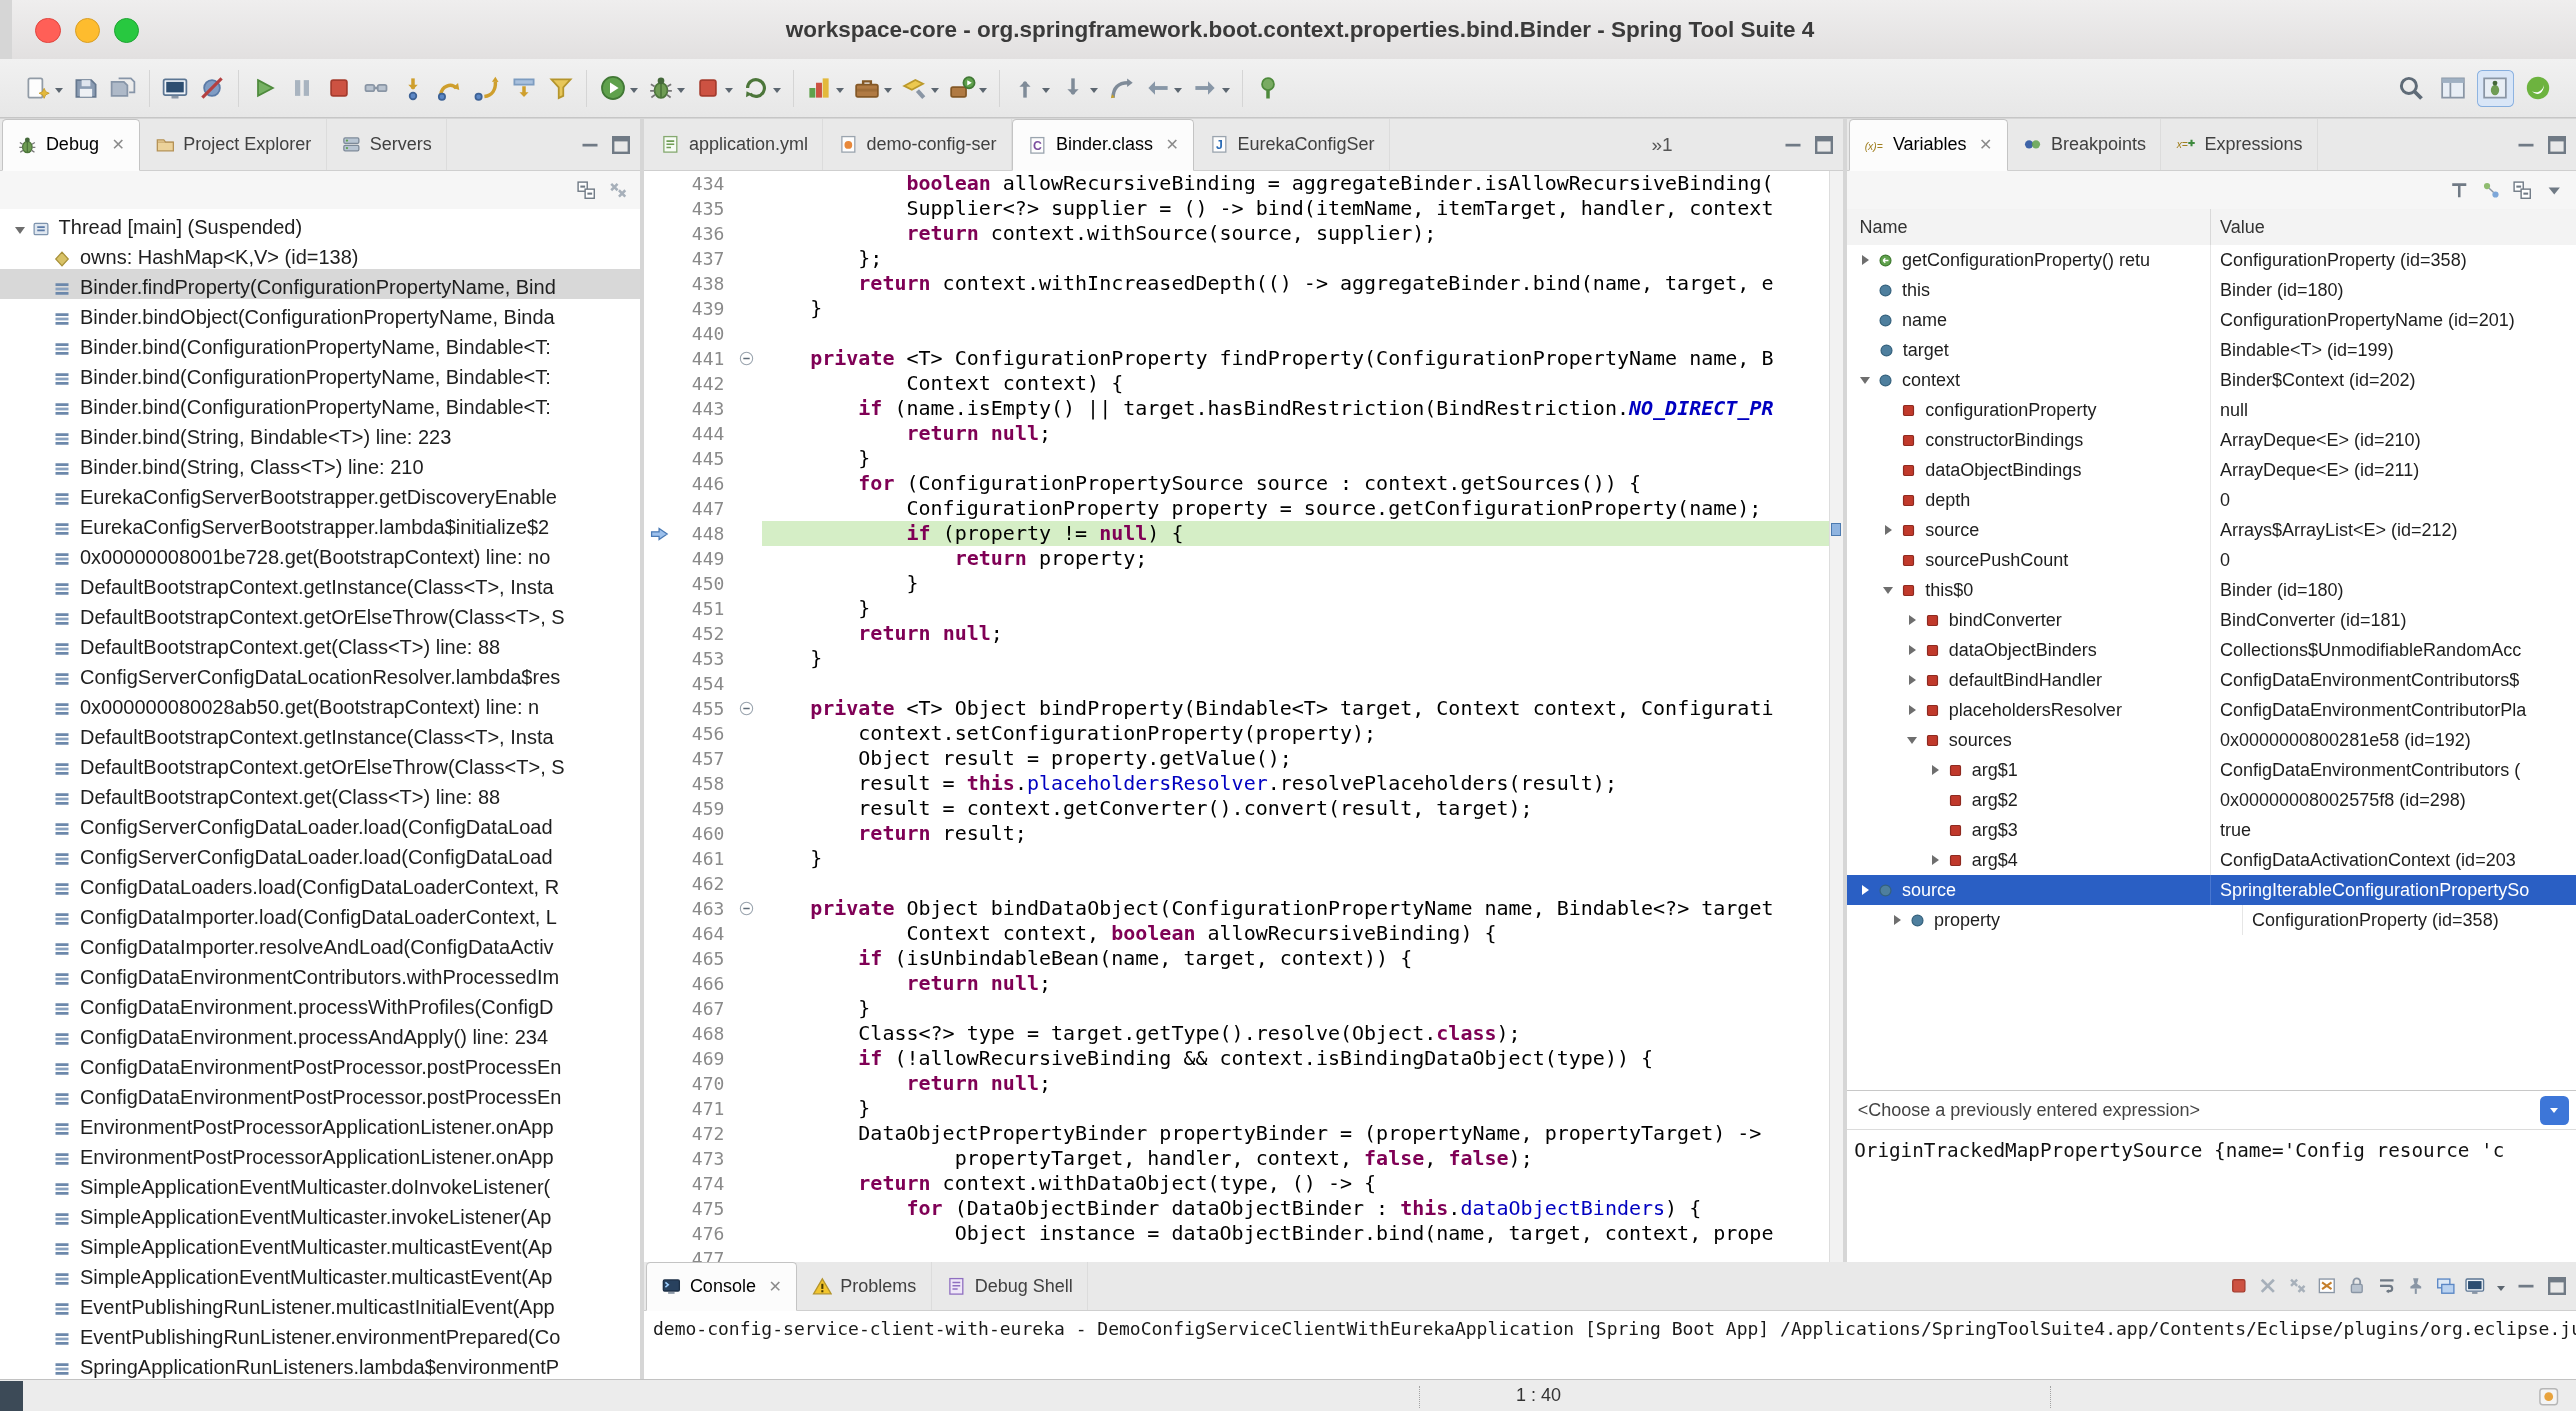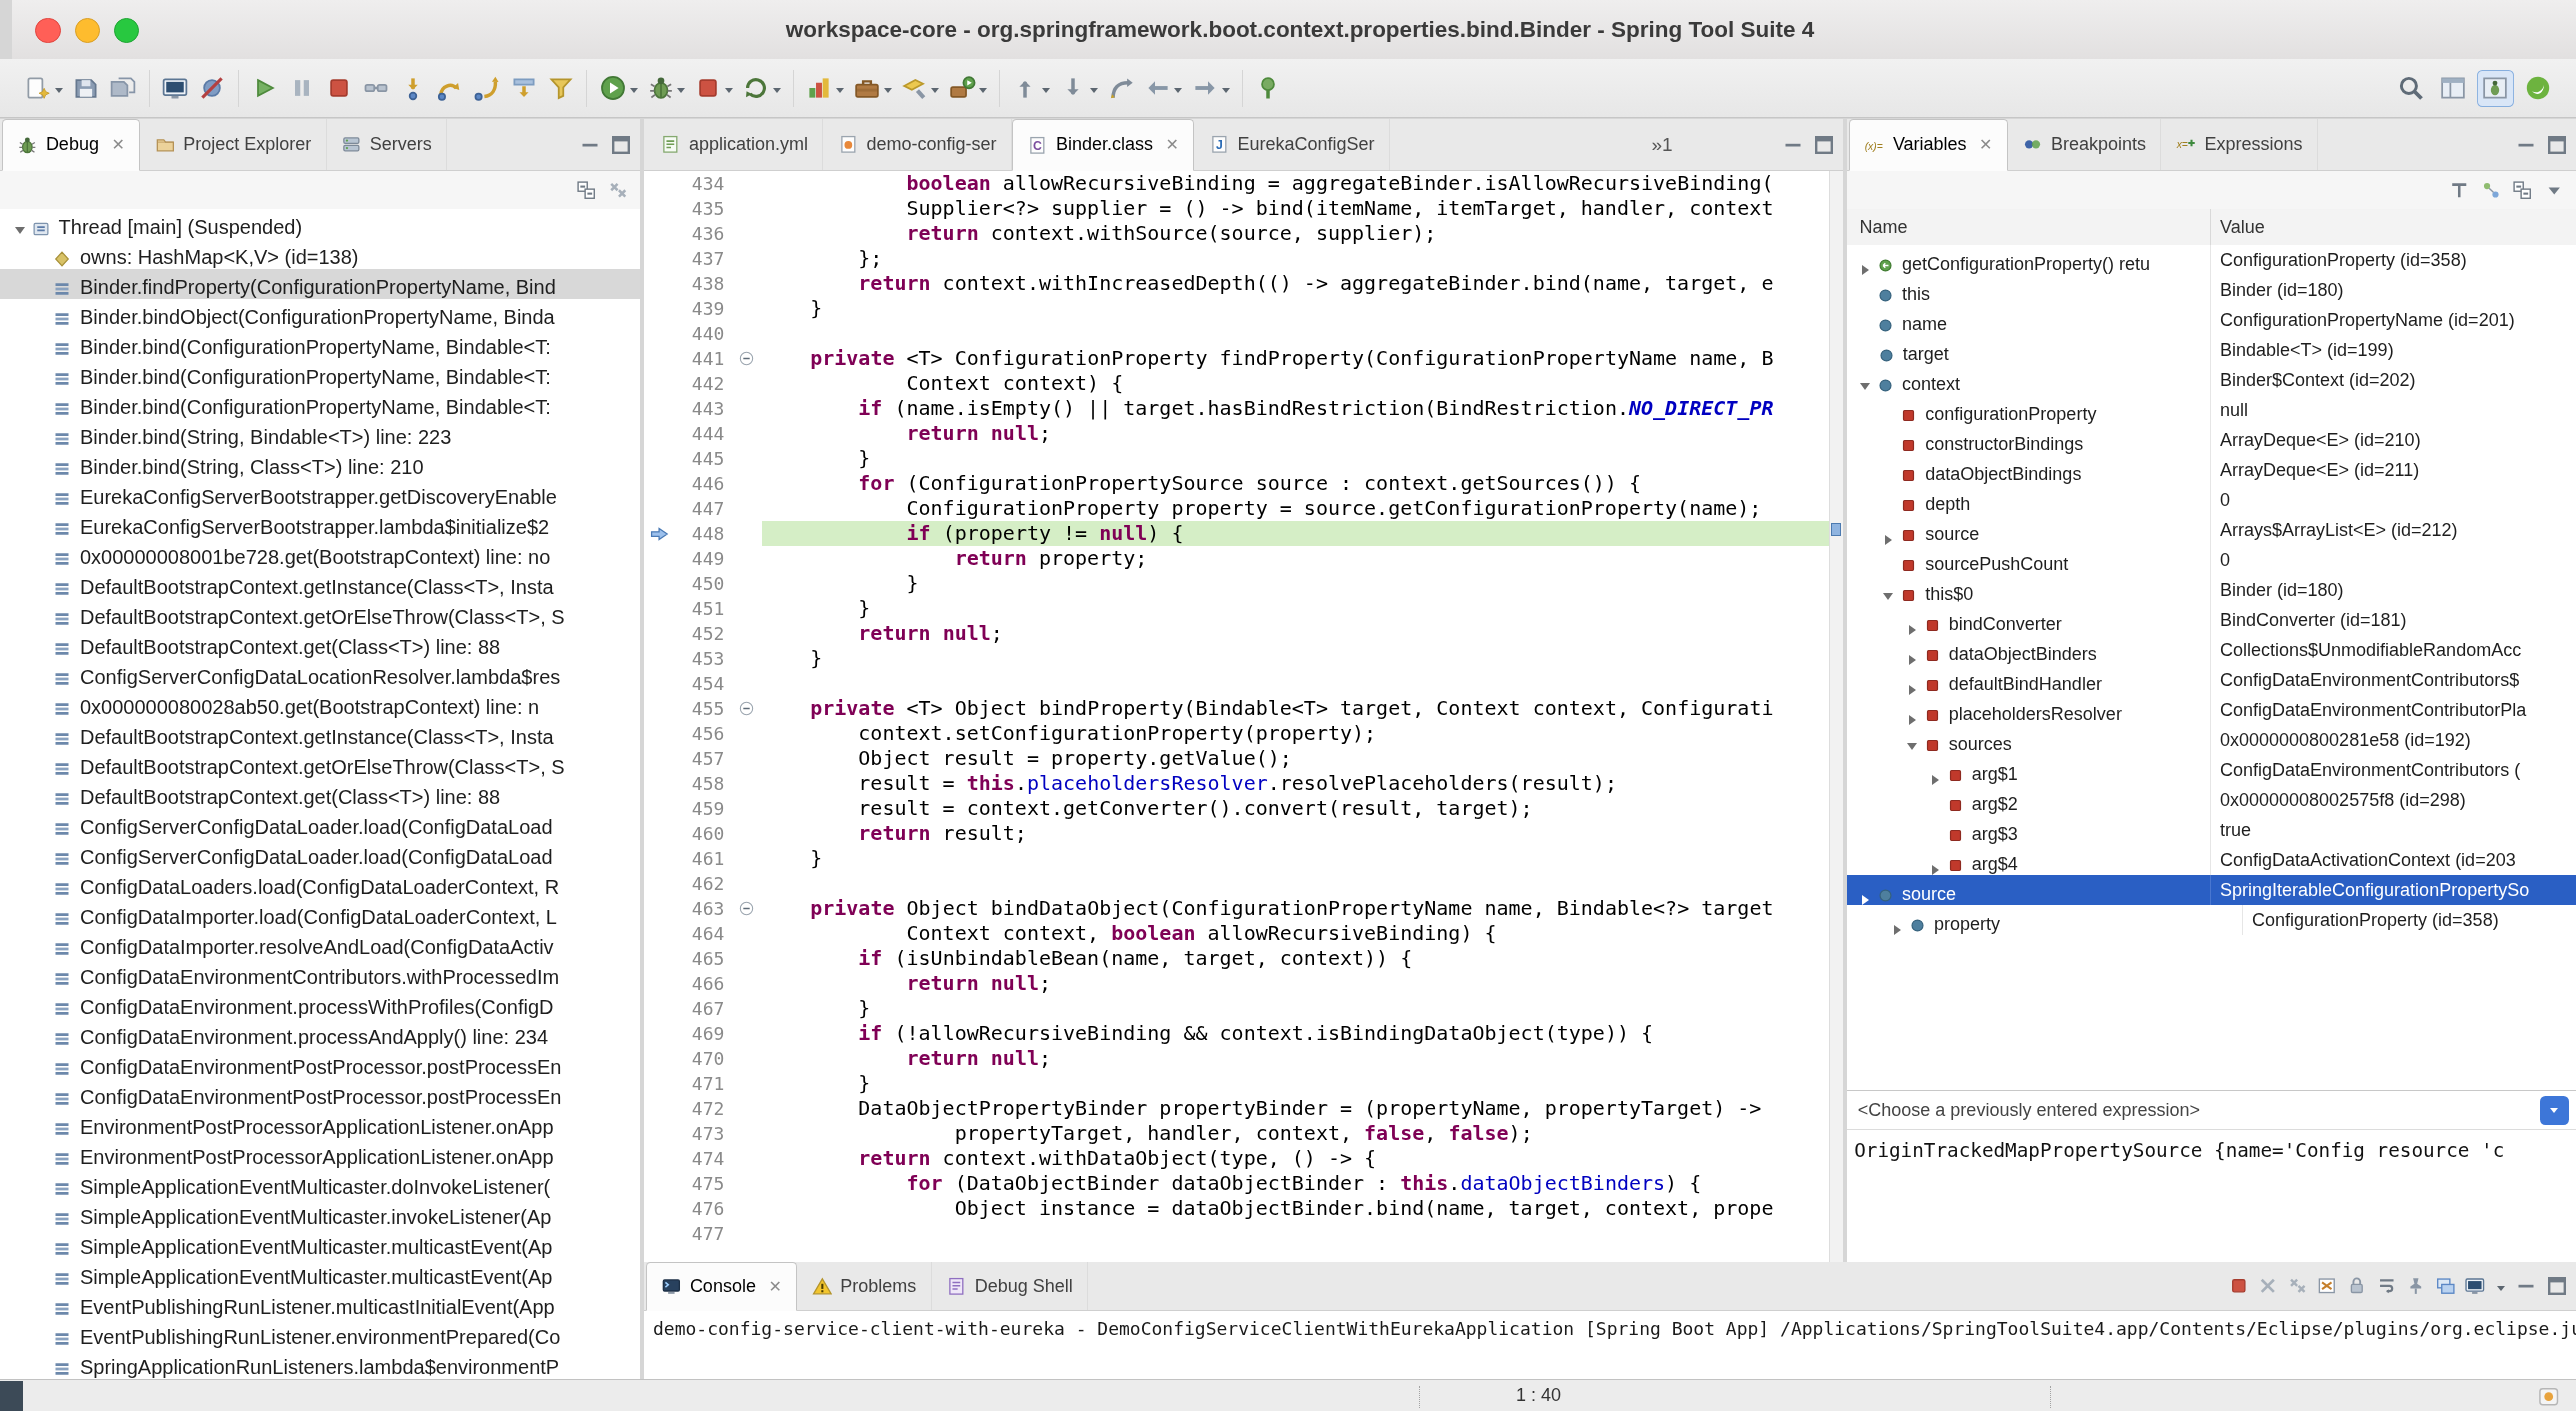--- a/index.html
+++ b/index.html
@@ -84,21 +84,21 @@
   .ov-marker{position:absolute;left:1.8px;right:1.8px;height:10.8px;top:352px;background:#8fb4e0;border:0.9px solid #4c7ab0;}
 
   
   #right-panel{position:absolute;left:1847px;top:119px;width:729px;height:1143px;background:#fff;overflow:hidden;}
   #vars-header{position:absolute;top:90px;left:0;right:0;height:36px;background:#f3f3f3;
     border-bottom:0.9px solid #d9d9d9;display:flex;align-items:center;font-size:18px;color:#333;}
   .vh-name{width:363px;padding-left:12.6px;box-sizing:border-box;}
   .vh-value{flex:1;padding-left:9px;border-left:0.9px solid #d9d9d9;align-self:stretch;display:flex;align-items:center;}
   #vars-tree{position:absolute;top:126px;left:0;right:0;height:845px;overflow:hidden;background:#fff;}
   .vrow{display:flex;height:30px;font-size:18px;align-items:stretch;white-space:nowrap;}
-  .vname{width:363px;flex:none;display:flex;align-items:flex-end;overflow:hidden;box-sizing:border-box;}
+  .vname{width:363px;flex:none;display:flex;align-items:center;overflow:hidden;box-sizing:border-box;}
   .vname .icn{width:19px;height:19px;margin-right:7.2px;}
   .vvalue{flex:1;display:flex;align-items:center;border-left:0.9px solid #e6e6e6;padding-left:9px;overflow:hidden;}
   .vrow.selected{background:#2a5fc4;color:#fff;}
   .vrow.selected .vvalue{border-left-color:#4a77d0;}
   #expression-row{position:absolute;top:971px;left:0;right:0;height:40px;box-sizing:border-box;
     background:#fff;border-top:0.9px solid #c8c8c8;border-bottom:0.9px solid #dcdcdc;
     display:flex;align-items:center;padding:0 7.2px 0 10.8px;font-size:18px;color:#444;}
   #expr-spacer{flex:1;}
   #expr-btn{width:29px;height:29px;background:#3d76d8;border-radius:5.4px;display:flex;
     align-items:center;justify-content:center;}
@@ -987,20 +987,21 @@
           <div class="cline"><span class="cl-margin"></span><span class="cl-num">461</span><span class="cl-fold"></span><span class="cl-text"><span class="tk-p">    }</span></span></div>
           <div class="cline"><span class="cl-margin"></span><span class="cl-num">462</span><span class="cl-fold"></span><span class="cl-text"></span></div>
           <div class="cline"><span class="cl-margin"></span><span class="cl-num">463</span><span class="cl-fold"><span class="icn"><svg viewBox="0 0 16 16">
                   <circle cx="8" cy="8" r="5.8" fill="#fff" stroke="#9aa4ae"></circle>
                   <line x1="5" y1="8" x2="11" y2="8" stroke="#5f6b77" stroke-width="1.4"></line>
                 </svg></span></span><span class="cl-text"><span class="tk-p">    </span><span class="tk-k">private</span><span class="tk-p"> Object bindDataObject(ConfigurationPropertyName name, Bindable&lt;?&gt; target</span></span></div>
           <div class="cline"><span class="cl-margin"></span><span class="cl-num">464</span><span class="cl-fold"></span><span class="cl-text"><span class="tk-p">            Context context, </span><span class="tk-k">boolean</span><span class="tk-p"> allowRecursiveBinding) {</span></span></div>
           <div class="cline"><span class="cl-margin"></span><span class="cl-num">465</span><span class="cl-fold"></span><span class="cl-text"><span class="tk-p">        </span><span class="tk-k">if</span><span class="tk-p"> (isUnbindableBean(name, target, context)) {</span></span></div>
           <div class="cline"><span class="cl-margin"></span><span class="cl-num">466</span><span class="cl-fold"></span><span class="cl-text"><span class="tk-p">            </span><span class="tk-k">return</span><span class="tk-p"> </span><span class="tk-k">null</span><span class="tk-p">;</span></span></div>
           <div class="cline"><span class="cl-margin"></span><span class="cl-num">467</span><span class="cl-fold"></span><span class="cl-text"><span class="tk-p">        }</span></span></div>
+          <div class="cline"><span class="cl-margin"></span><span class="cl-num">468</span><span class="cl-fold"></span><span class="cl-text"><span class="tk-p">        Class&lt;?&gt; type = target.getType().resolve(Object.</span><span class="tk-k">class</span><span class="tk-p">);</span></span></div>
           <div class="cline"><span class="cl-margin"></span><span class="cl-num">469</span><span class="cl-fold"></span><span class="cl-text"><span class="tk-p">        </span><span class="tk-k">if</span><span class="tk-p"> (!allowRecursiveBinding &amp;&amp; context.isBindingDataObject(type)) {</span></span></div>
           <div class="cline"><span class="cl-margin"></span><span class="cl-num">470</span><span class="cl-fold"></span><span class="cl-text"><span class="tk-p">            </span><span class="tk-k">return</span><span class="tk-p"> </span><span class="tk-k">null</span><span class="tk-p">;</span></span></div>
           <div class="cline"><span class="cl-margin"></span><span class="cl-num">471</span><span class="cl-fold"></span><span class="cl-text"><span class="tk-p">        }</span></span></div>
           <div class="cline"><span class="cl-margin"></span><span class="cl-num">472</span><span class="cl-fold"></span><span class="cl-text"><span class="tk-p">        DataObjectPropertyBinder propertyBinder = (propertyName, propertyTarget) -&gt;</span></span></div>
           <div class="cline"><span class="cl-margin"></span><span class="cl-num">473</span><span class="cl-fold"></span><span class="cl-text"><span class="tk-p">                propertyTarget, handler, context, </span><span class="tk-k">false</span><span class="tk-p">, </span><span class="tk-k">false</span><span class="tk-p">);</span></span></div>
           <div class="cline"><span class="cl-margin"></span><span class="cl-num">474</span><span class="cl-fold"></span><span class="cl-text"><span class="tk-p">        </span><span class="tk-k">return</span><span class="tk-p"> context.withDataObject(type, () -&gt; {</span></span></div>
           <div class="cline"><span class="cl-margin"></span><span class="cl-num">475</span><span class="cl-fold"></span><span class="cl-text"><span class="tk-p">            </span><span class="tk-k">for</span><span class="tk-p"> (DataObjectBinder dataObjectBinder : </span><span class="tk-k">this</span><span class="tk-p">.</span><span class="tk-f">dataObjectBinders</span><span class="tk-p">) {</span></span></div>
           <div class="cline"><span class="cl-margin"></span><span class="cl-num">476</span><span class="cl-fold"></span><span class="cl-text"><span class="tk-p">                Object instance = dataObjectBinder.bind(name, target, context, prope</span></span></div>
           <div class="cline"><span class="cl-margin"></span><span class="cl-num">477</span><span class="cl-fold"></span><span class="cl-text"></span></div>
         </div>

